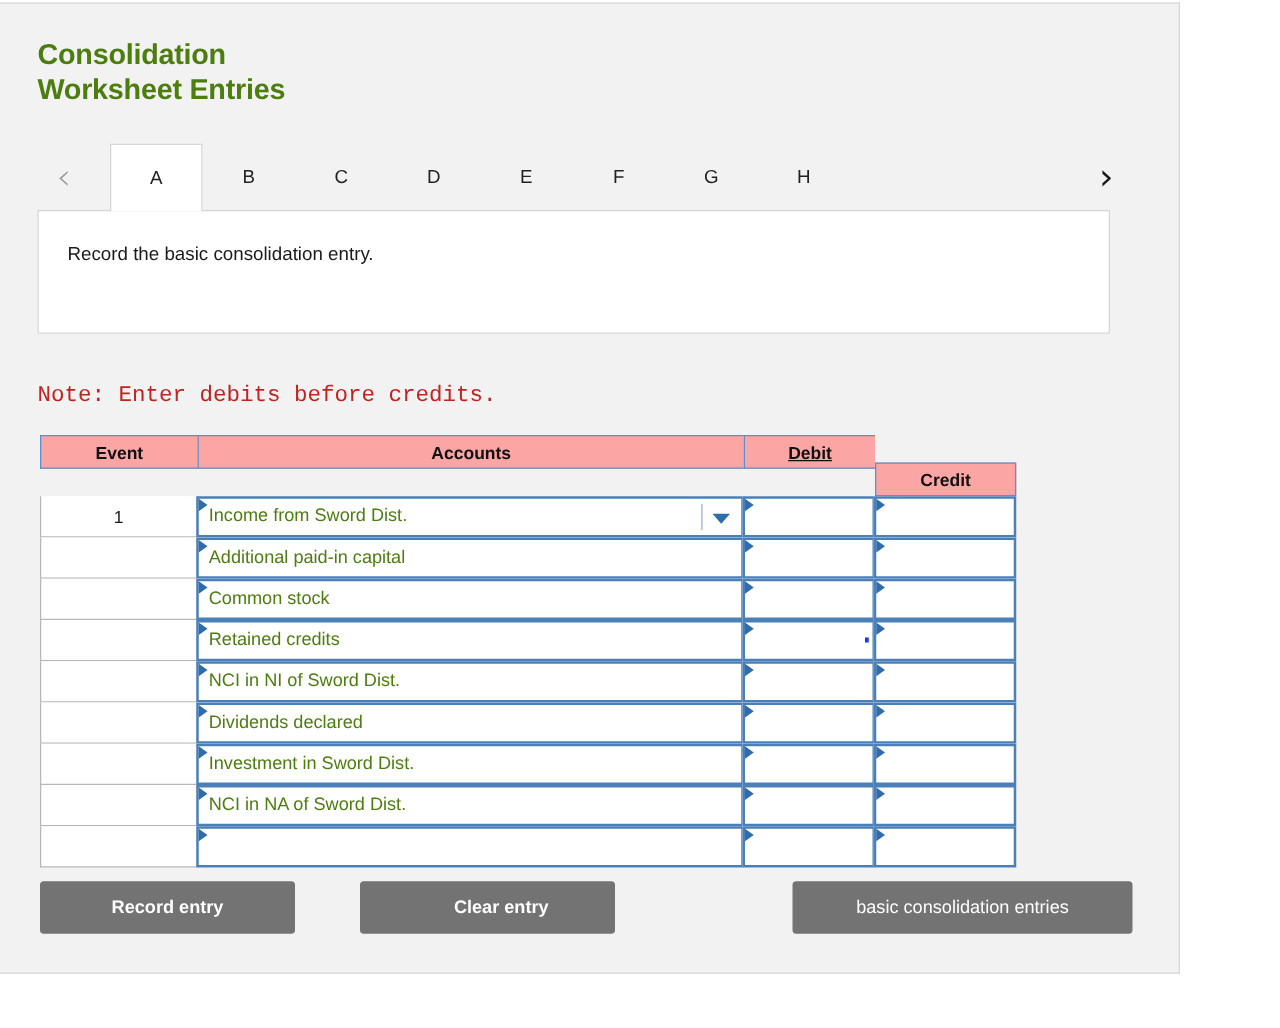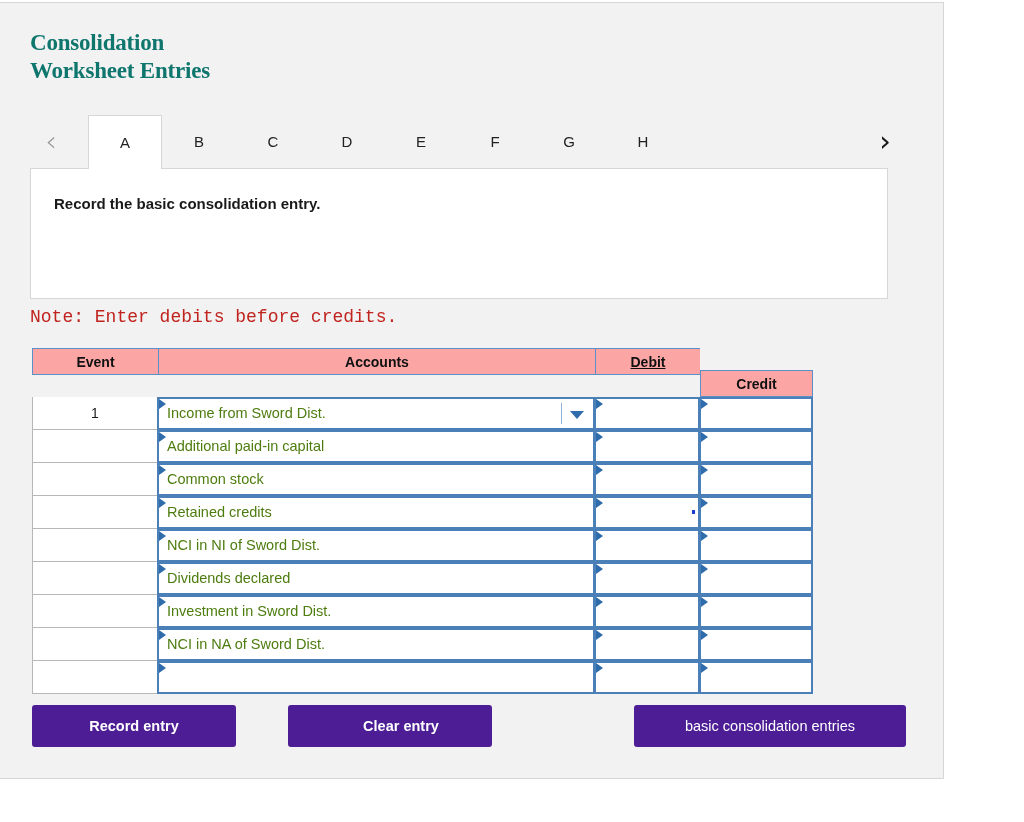--- a/index.html
+++ b/index.html
@@ -28,25 +28,24 @@
   }
 
   
   #page-title {
     position: absolute;
     left: 30px;
     top: 26px;
     font-size: 23px;
     font-weight: bold;
     line-height: 28px;
-    color: #0f766e;
+    color: #4d7c0f;
     letter-spacing: -0.2px;
     white-space: pre-line;
     width: 400px;
-    font-family: Liberation Serif, serif;
   }
 
   
   #tab-bar {
     position: absolute;
     left: 30px;
     top: 112px;
     width: 880px;
     height: 53px;
   }
@@ -91,25 +90,24 @@
     height: 54px;
     z-index: 5;
   }
 
   
   #description-panel {
     position: absolute;
     left: 30px;
     top: 165px;
     width: 858px;
-    height: 131px;
+    height: 99px;
     background: #ffffff;
     border: 1px solid #d6d6d6;
     box-sizing: border-box;
-    font-weight: bold;
   }
   #description-text {
     position: absolute;
     left: 23px;
     top: 26px;
     font-size: 15px;
     color: #1a1a1a;
   }
 
   
@@ -229,21 +227,21 @@
     left: 32px;
     top: 702px;
     width: 880px;
     height: 42px;
   }
   .btn {
     position: absolute;
     top: 0;
     height: 42px;
     line-height: 42px;
-    background: #4c1d95;
+    background: #737373;
     color: #ffffff;
     font-size: 14.5px;
     font-weight: bold;
     text-align: center;
     border: none;
     border-radius: 3px;
     cursor: pointer;
     padding: 0;
     font-family: "Liberation Sans", sans-serif;
   }

